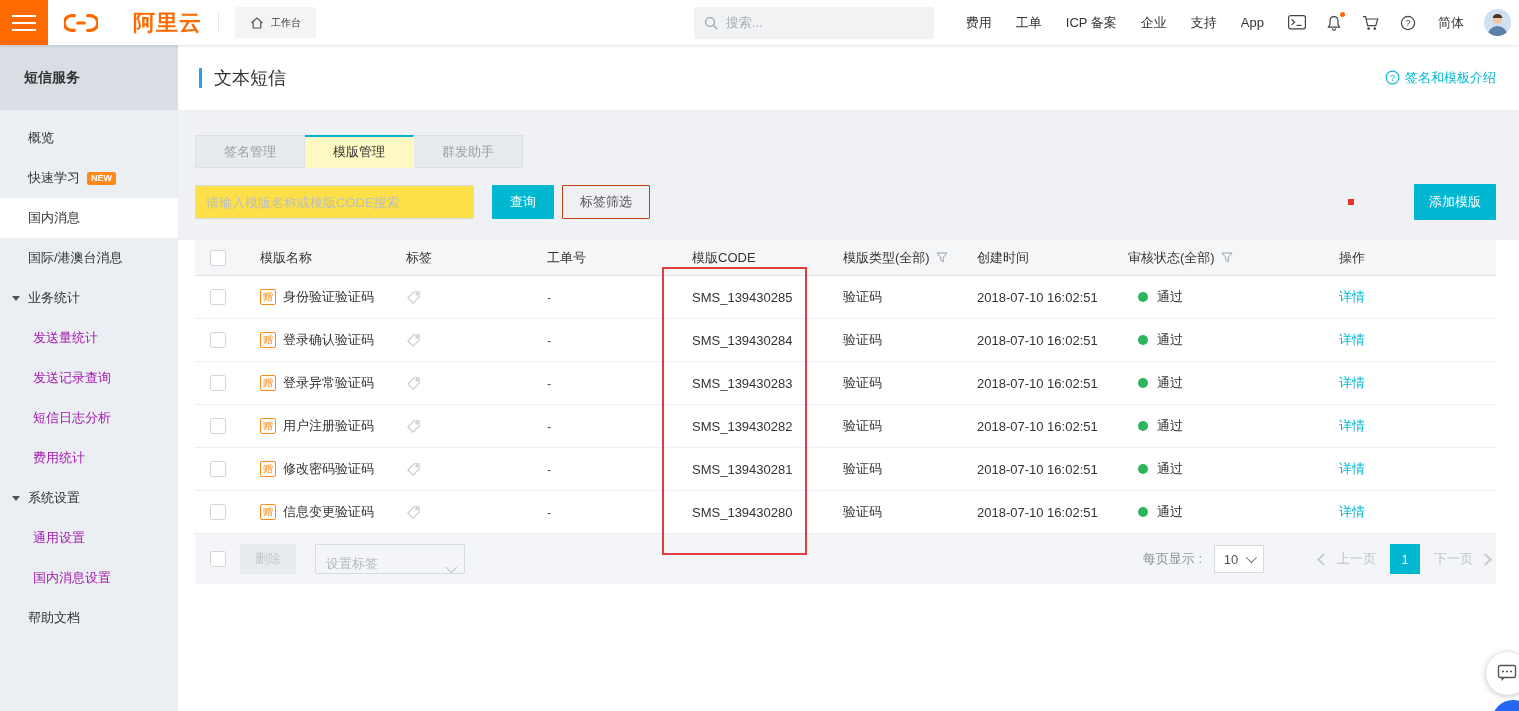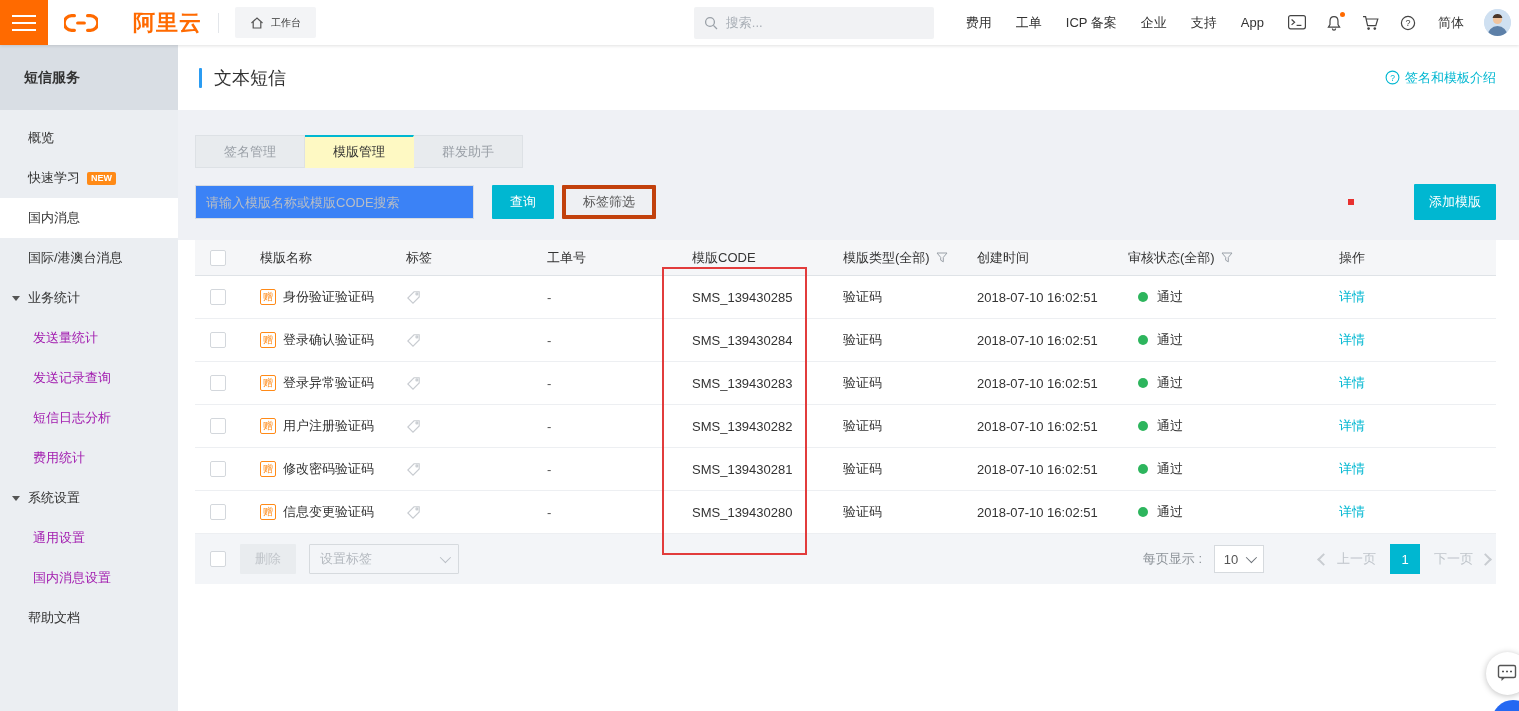--- a/index.html
+++ b/index.html
@@ -41,25 +41,25 @@
   .page-title { font-size:18px; color:#333; }
   .help-link { margin-left:auto; display:flex; align-items:center; gap:5px; color:#00b7d1; cursor:pointer; }
 
   .gray-band { background:#eff1f5; padding:25px 23px 20px 17px; }
   .tabs { display:flex; }
   .tab { height:33px; padding:0 28px; display:flex; align-items:center; background:#e8ebee; border:1px solid #dde1e5; border-left-width:0; color:#999fa6; cursor:pointer; }
   .tab:first-child { border-left-width:1px; }
   .tab.active { background:#fef9c3; color:#333; border-color:transparent; border-top:2px solid #00b7d1; }
 
   .toolbar { display:flex; align-items:center; margin-top:16px; }
-  .search-input { width:279px; height:34px; border:1px solid #d7dbe0; background:#3b82f6; padding:0 10px; font-size:13px; color:#333; outline:none; border-radius:1px; }
+  .search-input { width:279px; height:34px; border:1px solid #d7dbe0; background:#fde047; padding:0 10px; font-size:13px; color:#333; outline:none; border-radius:1px; }
   .search-input::placeholder { color:#b9bec5; }
   .btn { border:none; font-size:13px; cursor:pointer; border-radius:1px; }
   .btn-query { width:62px; height:34px; background:#00b7d1; color:#fff; margin-left:18px; }
-  .btn-tagfilter { height:34px; padding:0 17px; background:#eef0f3; border:4px solid #c2410c; color:#555; margin-left:8px; }
+  .btn-tagfilter { height:34px; padding:0 17px; background:#eef0f3; border:1px solid #c2410c; color:#555; margin-left:8px; }
   .red-dot { width:6px; height:6px; background:#e8312f; margin-left:auto; }
   .btn-add { width:82px; height:36px; background:#00b7d1; color:#fff; margin-left:60px; }
 
   
   .table-wrap { margin:0 23px 0 17px; background:#fff; }
   .grid-row { display:grid; grid-template-columns:50px 146px 141px 145px 151px 134px 151px 211px 1fr; align-items:center; }
   .thead { height:36px; background:#f5f6f8; border-bottom:1px solid #dfe3e7; color:#333; }
   .trow { height:43px; border-bottom:1px solid #edeff2; background:#fff; }
   .cell { padding-left:15px; display:flex; align-items:center; overflow:hidden; white-space:nowrap; }
   .cbx-cell { justify-content:flex-start; padding-left:15px; }
@@ -69,21 +69,21 @@
   .gift { width:16px; height:16px; border:1px solid #ff8a17; border-radius:2px; color:#ff8a17; font-size:10px; display:flex; align-items:center; justify-content:center; margin-right:7px; flex:none; }
   .tag-ic { display:flex; align-items:center; cursor:pointer; }
   .status-dot { width:10px; height:10px; border-radius:50%; background:#2db55d; margin-left:10px; margin-right:9px; flex:none; }
   .link { color:#00b7d1; cursor:pointer; }
   .dim { color:#555; }
 
   
   .tfoot { height:50px; background:#f3f5f8; display:flex; align-items:center; padding:0 6px 0 15px; }
   .btn-del { height:30px; padding:0 15px; background:#e9ecef; color:#c2c6cb; margin-left:14px; cursor:default; }
   .select { height:30px; border:1px solid #d6dade; display:flex; align-items:center; justify-content:space-between; padding:0 10px; color:#b4b9bf; background:transparent; cursor:pointer; border-radius:1px; }
-  .set-tag { width:150px; margin-left:13px; }
+  .set-tag { width:150px; margin-left:19px;align-items:flex-end; }
   .chev { width:8px; height:8px; border-right:1px solid #b9bec4; border-bottom:1px solid #b9bec4; transform:rotate(45deg) translateY(-2px); display:inline-block; }
   .pager { margin-left:auto; display:flex; align-items:center; }
   .pp-label { color:#8f959b; }
   .pp-select { width:50px; height:28px; background:#fff; border:1px solid #d6dade; color:#555; margin-left:12px; display:flex; align-items:center; justify-content:center; gap:8px; cursor:pointer; }
   .pp-select .chev { border-color:#6b7178; }
   .arrow { width:9px; height:9px; border-left:2px solid #c8ccd1; border-bottom:2px solid #c8ccd1; display:inline-block; cursor:pointer; }
   .arrow.left  { transform:rotate(45deg); margin-left:55px; }
   .arrow.right { transform:rotate(-135deg); margin-left:8px; }
   .pg-text { color:#bfc5cb; margin-left:9px; cursor:pointer; }
   .pg-cur { width:30px; height:30px; background:#00b7d1; color:#fff; display:flex; align-items:center; justify-content:center; margin-left:14px; cursor:pointer; }

